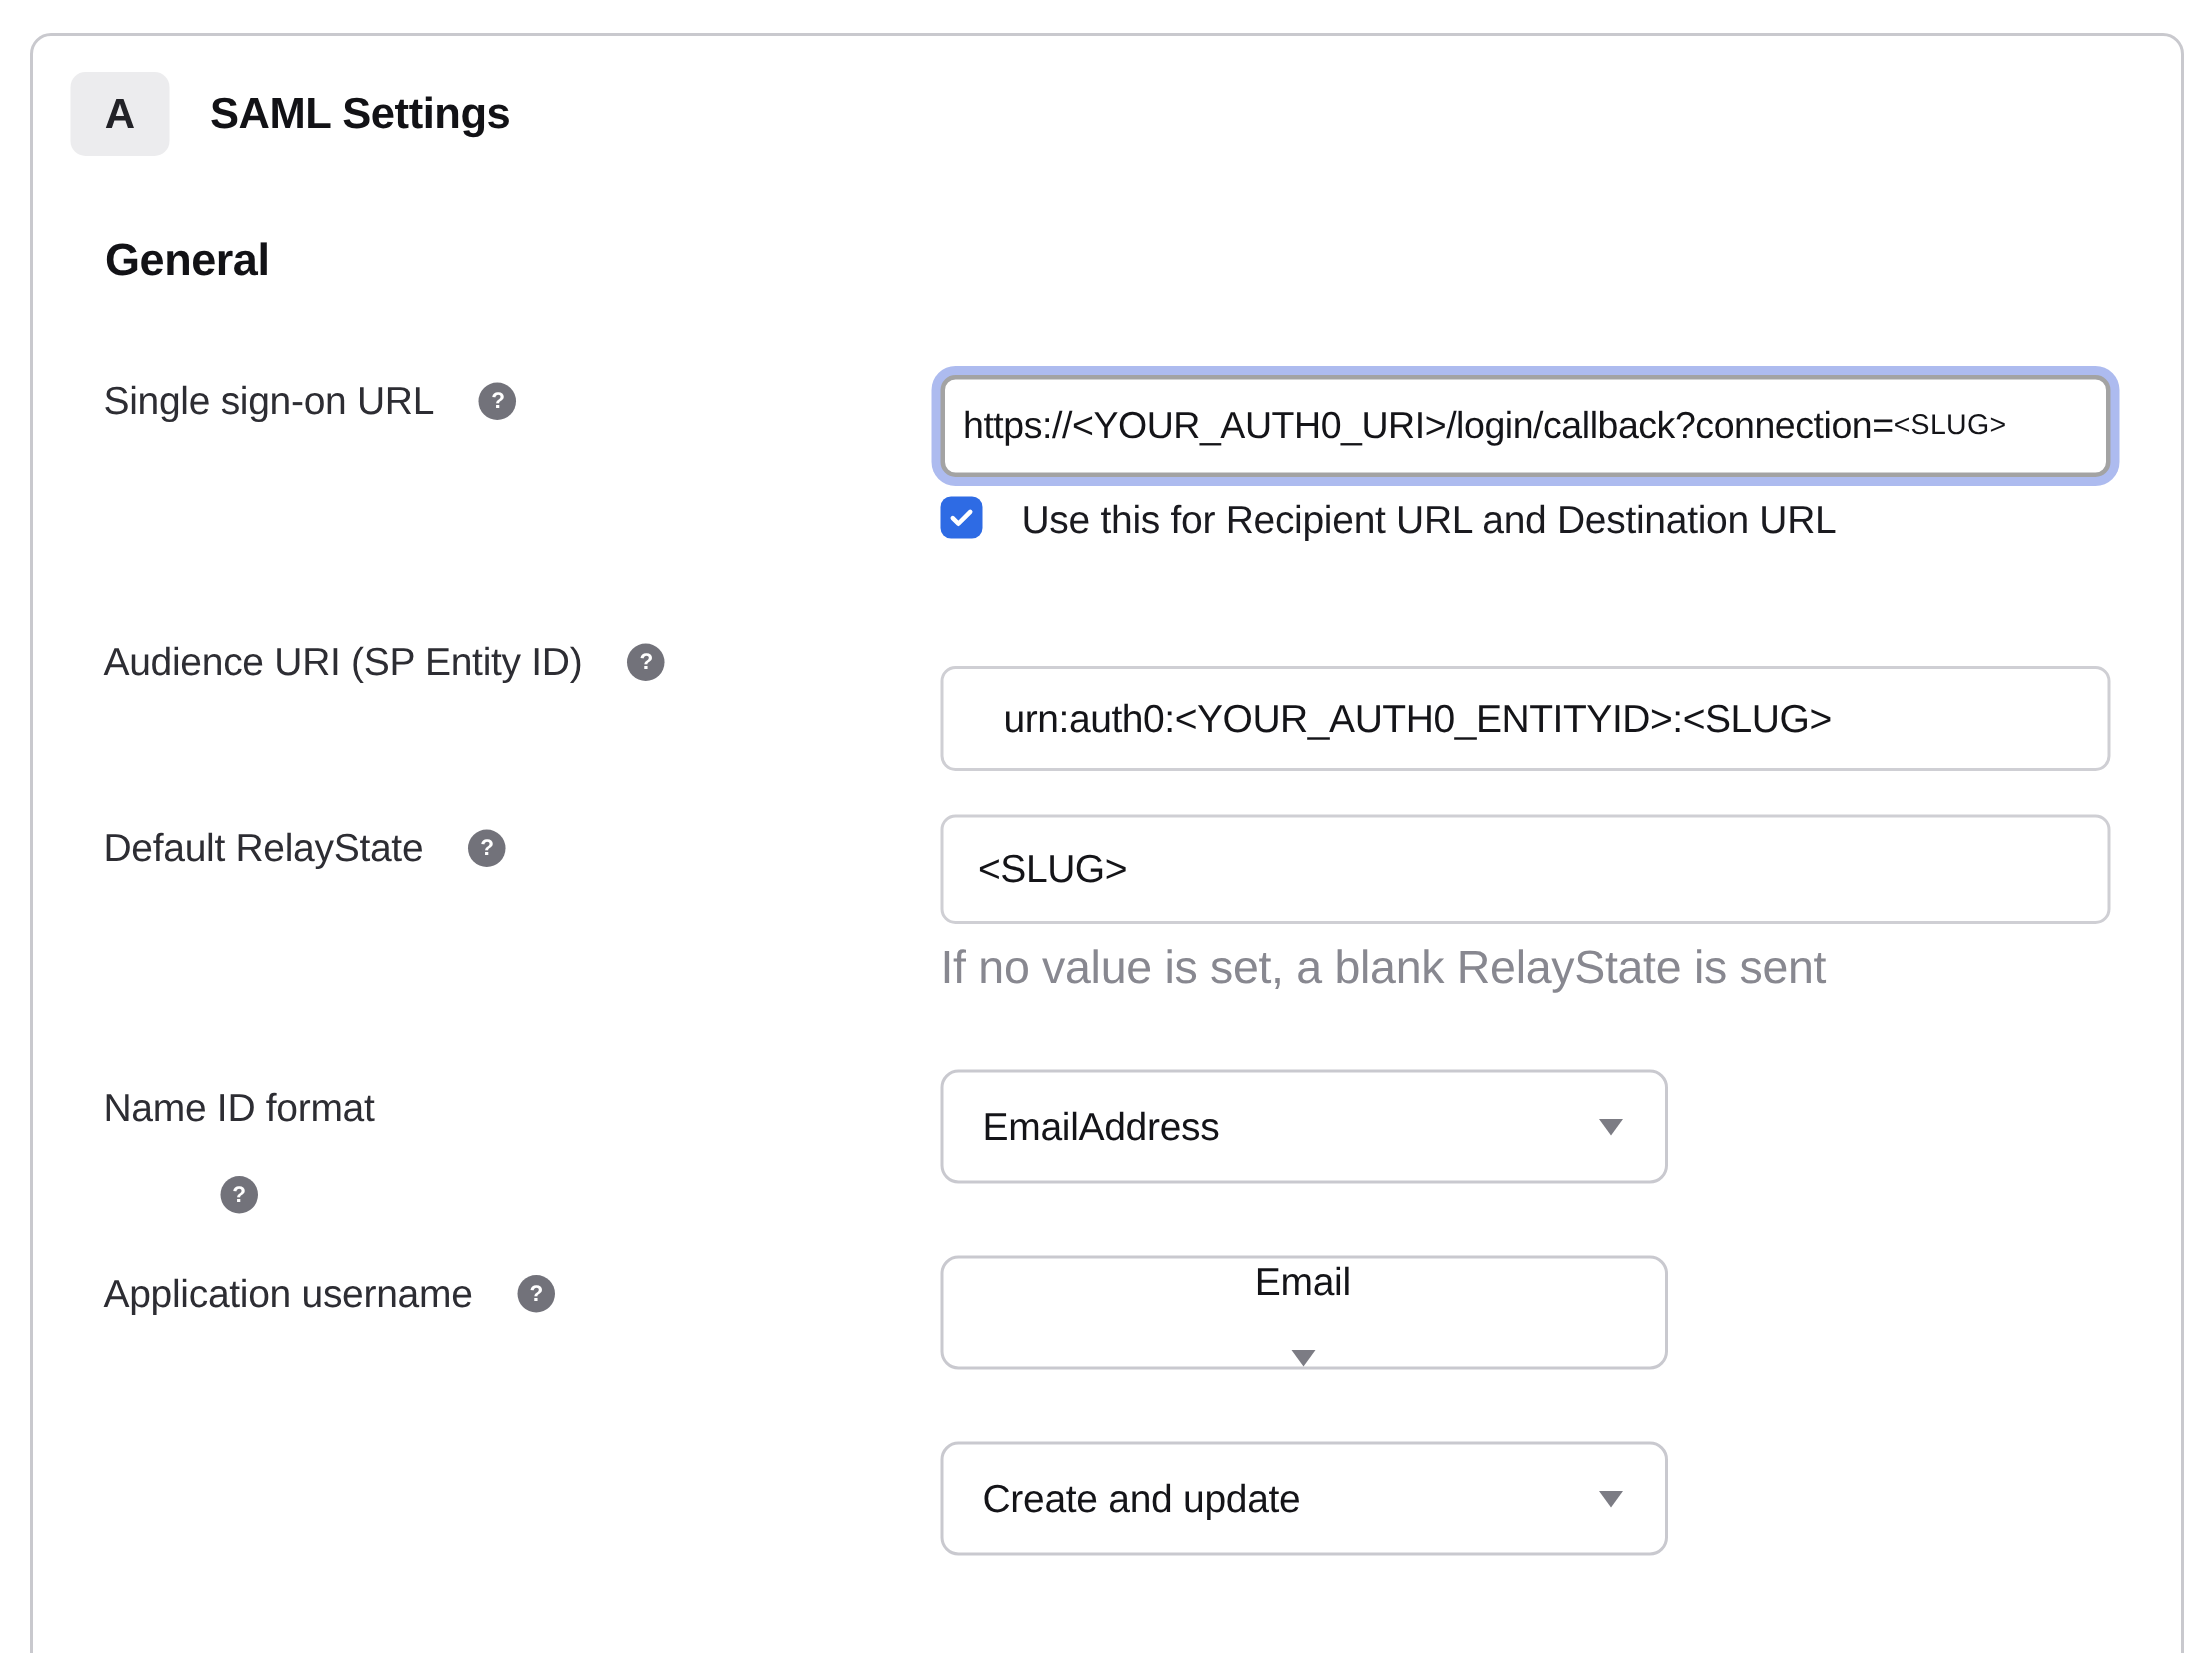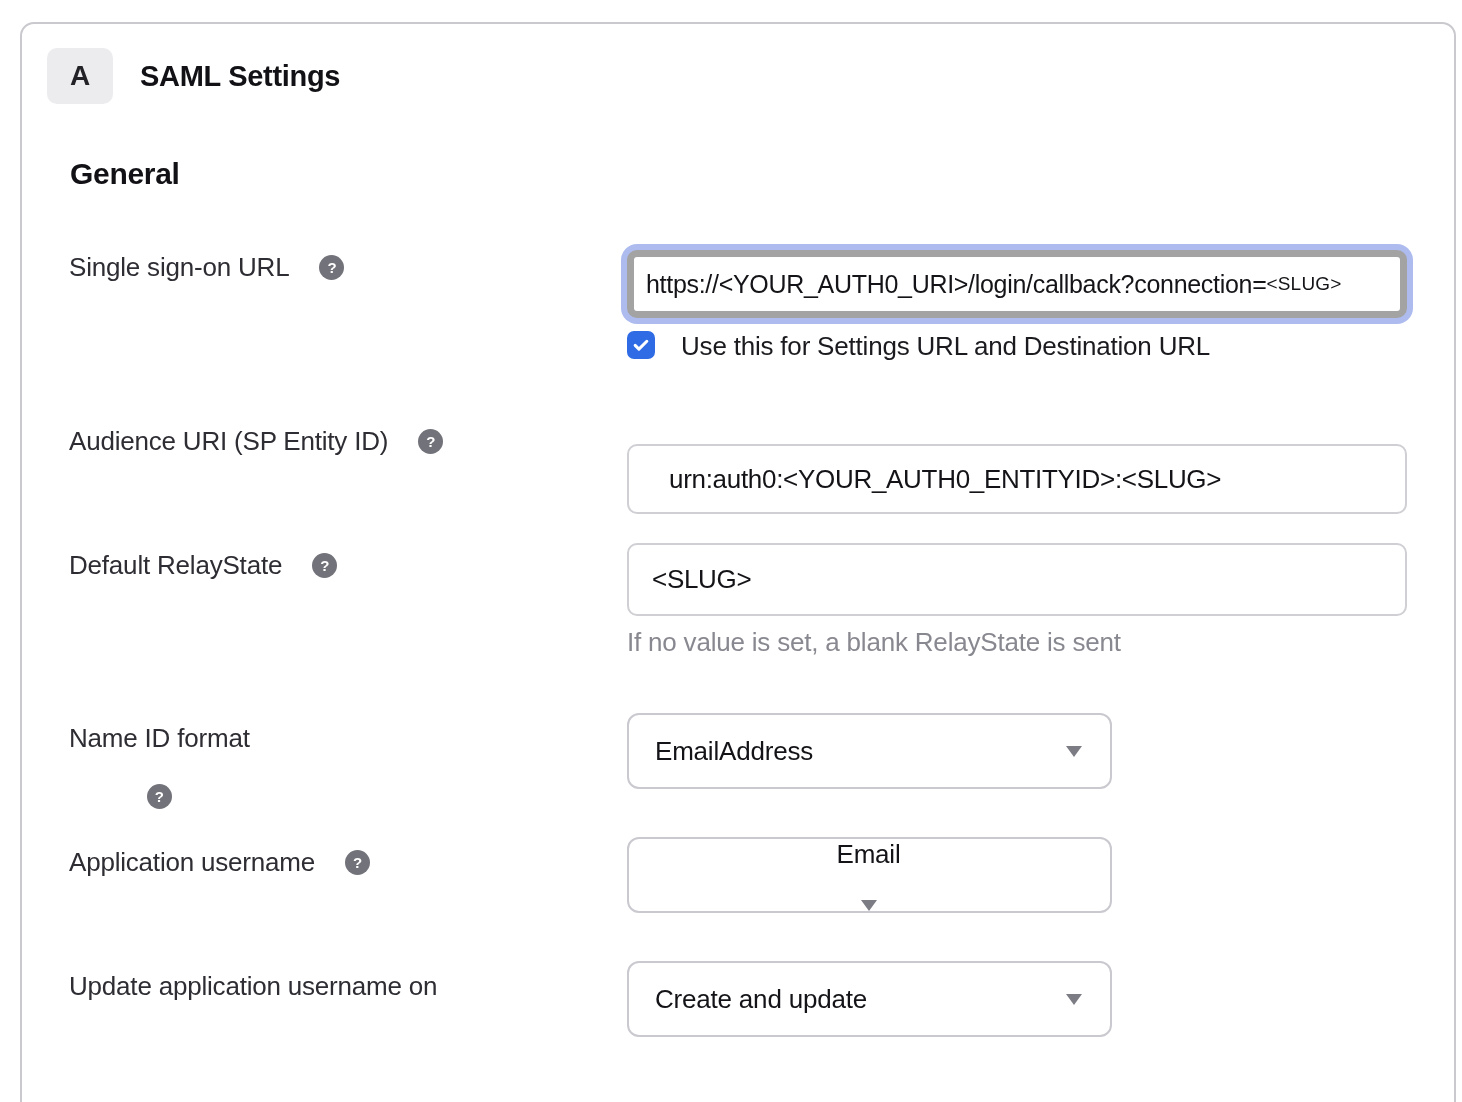--- a/index.html
+++ b/index.html
@@ -71,32 +71,32 @@
     background: #ffffff;
     border: 2px solid #cfcfd4;
     border-radius: 10px;
     display: flex; align-items: center;
     font-size: 26px; color: #141418;
     letter-spacing: -0.3px;
     white-space: nowrap; overflow: hidden;
   }
   .field-sso {
     top: 250px; width: 780px; height: 68px;
-    border: 7px solid #a3a3a3;
+    border: 3px solid #a3a3a3;
     box-shadow: 0 0 0 6px #adbbef;
     padding-left: 12px;
     font-size: 25px;
   }
   .field-sso .slug-small { font-size: 19px; letter-spacing: 0.2px; }
   .field-audience { top: 420px; width: 780px; height: 70px; padding-left: 40px; margin-top: 24px; }
   .field-relay    { top: 543px; width: 780px; height: 73px; padding-left: 23px; }
 
   .field-hint {
     position: absolute; left: 627px; top: 627px;
-    font-size: 26px; color: #888890; letter-spacing: -0.2px;
+    font-size: 31px; color: #888890; letter-spacing: -0.2px;
   }
 
   
   .checkbox {
     position: absolute; left: 627px; top: 331px;
     width: 28px; height: 28px;
     background: #2e6be4; border-radius: 7px;
     display: flex; align-items: center; justify-content: center;
     cursor: pointer;
   }
@@ -152,21 +152,21 @@
     <span>https://&lt;YOUR_AUTH0_URI&gt;/login/callback?connection=</span>
       <span class="slug-small">&lt;SLUG&gt;</span>
   </div>
   <div class="checkbox">
     <span style="display:flex;">
       <svg width="20" height="20" viewBox="0 0 24 24">
         <path d="M5 12.5l4.5 4.5L19 7.5" fill="none" stroke="#ffffff" stroke-width="3.6" stroke-linecap="round" stroke-linejoin="round"></path>
       </svg>
     </span>
   </div>
-  <div class="checkbox-label">Use this for Settings URL and Destination URL</div>
+  <div class="checkbox-label">Use this for Recipient URL and Destination URL</div>
 
   <div class="row-label r2">
     <span>Audience URI (SP Entity ID)</span>
     <span class="help-icon">?</span>
   </div>
   <div class="text-field field-audience">
     <span>urn:auth0:&lt;YOUR_AUTH0_ENTITYID&gt;:&lt;SLUG&gt;</span>
   </div>
 
   <div class="row-label r3">
@@ -189,21 +189,18 @@
 
   <div class="row-label r5">
     <span>Application username</span>
     <span class="help-icon">?</span>
   </div>
   <div class="select-field select-appuser">
     <span>Email</span>
     <span class="caret-down"></span>
   </div>
 
-  <div class="row-label r6">
-    <span>Update application username on</span>
-  </div>
   <div class="select-field select-update">
     <span>Create and update</span>
     <span class="caret-down"></span>
   </div>
 
 </div>
 
 </body></html>

